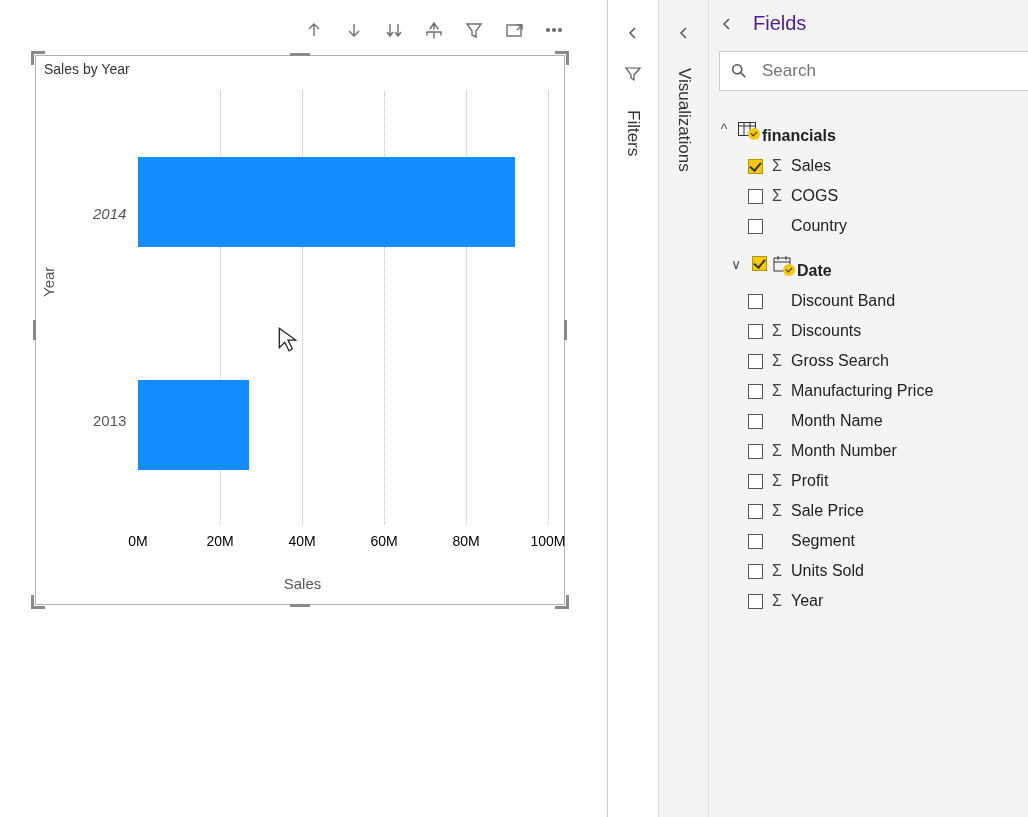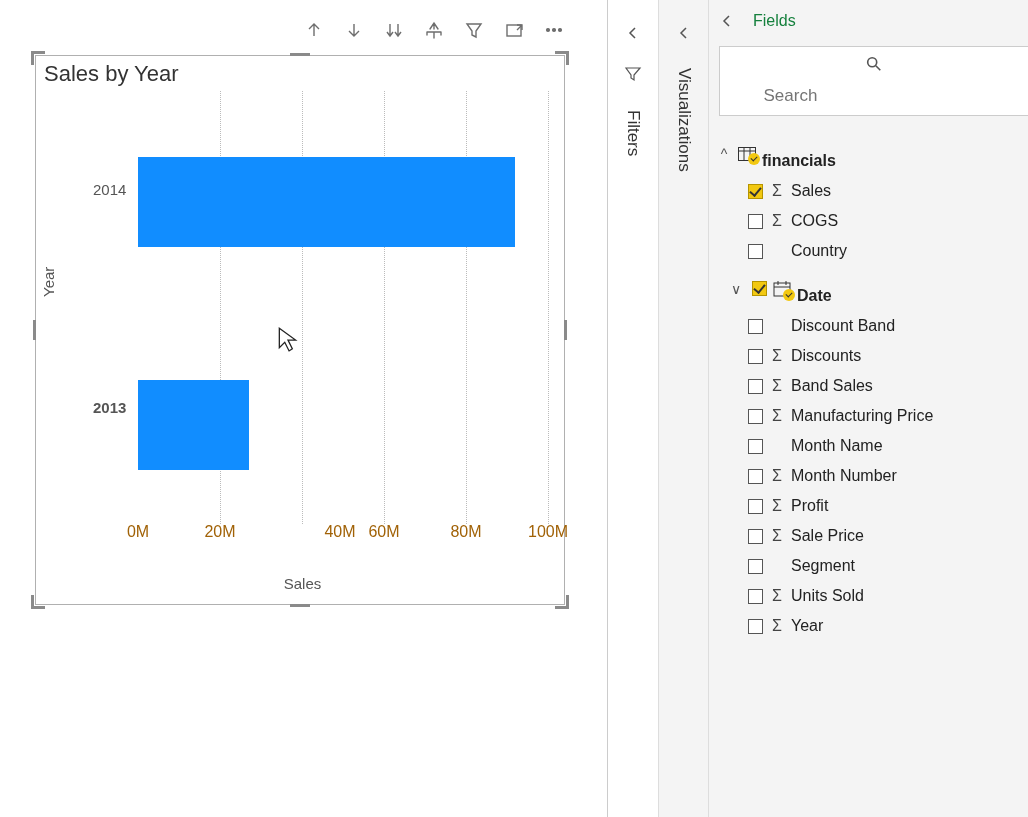--- a/index.html
+++ b/index.html
@@ -13,44 +13,44 @@
   .chart-container .corner::before, .chart-container .corner::after { content:""; position:absolute; background:#8a8a8a; }
   .corner.tl { top:-5px; left:-5px; } .corner.tr { top:-5px; right:-5px; } .corner.bl { bottom:-5px; left:-5px; } .corner.br { bottom:-5px; right:-5px; }
   .corner::before { width:14px; height:3px; } .corner::after { width:3px; height:14px; }
   .corner.tl::before, .corner.tl::after { top:0; left:0; } .corner.tr::before { top:0; right:0; } .corner.tr::after { top:0; right:0; }
   .corner.bl::before { bottom:0; left:0; } .corner.bl::after { bottom:0; left:0; } .corner.br::before { bottom:0; right:0; } .corner.br::after { bottom:0; right:0; }
   .midhandle { position:absolute; background:#8a8a8a; }
   .midhandle.top { top:-3px; left:50%; transform:translateX(-50%); width:20px; height:3px; }
   .midhandle.bottom { bottom:-3px; left:50%; transform:translateX(-50%); width:20px; height:3px; }
   .midhandle.left { left:-3px; top:50%; transform:translateY(-50%); height:20px; width:3px; }
   .midhandle.right { right:-3px; top:50%; transform:translateY(-50%); height:20px; width:3px; }
-  .chart-title { position:absolute; top:5px; left:8px; font-size:22px; color:#333; }
+  .chart-title { position:absolute; top:5px; left:8px; font-size:14px; color:#333; }
   .chart-body { position:absolute; top:35px; left:0; right:10px; bottom:10px; }
   .y-axis-label { position:absolute; left:4px; top:45%; transform: rotate(-90deg) translateX(20px); transform-origin:left top; font-size:15px; color:#555; }
   .x-axis-label { position:absolute; bottom:2px; left:50%; transform:translateX(-30%); font-size:15px; color:#555; }
   .plot-area { position:absolute; left:102px; top:0; right:0; bottom:45px; }
   .grid-line { position:absolute; top:0; bottom:25px; border-left:1px dotted #bbb; }
-  .x-tick { position:absolute; bottom:8px; font-size:16px; color:#a16207; transform:translateX(-50%); }
+  .x-tick { position:absolute; bottom:0; font-size:14px; color:#000000; transform:translateX(-50%); }
   .bar { position:absolute; left:0; height:90px; background:#118dff; }
   .bar-label { position:absolute; transform:translateY(-50%); left:-45px; font-size:15px; color:#555; }
   .cursor-arrow { position:absolute; left:277px; top:326px; pointer-events:none; }
   .cursor-arrow svg { width:22px; height:26px; }
 
   .divider { width:0; border-right:1px solid #ccc; }
 
   .panel-collapsed { width:50px; display:flex; flex-direction:column; align-items:center; padding-top:25px; gap:22px; background:#fff; }
   .panel-collapsed .collapse-arrow { width:16px; height:16px; stroke:#555; fill:none; stroke-width:1.5; }
   .panel-collapsed .vlabel { writing-mode:vertical-rl; font-size:17px; color:#333; margin-top:5px; }
   .panel-collapsed.visualizations { background:#f4f4f4; border-left:1px solid #ddd; }
 
   .fields-panel { width:320px; background:#f4f4f4; border-left:1px solid #ddd; padding:12px 0 0 0; display:flex; flex-direction:column; }
   .fields-header { display:flex; align-items:center; gap:18px; padding:0 10px 8px 10px; }
   .fields-header .collapse-arrow { width:16px; height:16px; stroke:#555; fill:none; stroke-width:1.5; }
-  .fields-header .title { font-size:16px; color:#15803d; }
-  .search-wrap { margin:8px 0 10px 10px; background:#fff; border:1px solid #ccc; border-right:none; display:flex; align-items:center; padding:8px 10px; gap:12px;flex-direction:column; }
+  .fields-header .title { font-size:20px; color:#4c1d95; }
+  .search-wrap { margin:8px 0 10px 10px; background:#fff; border:1px solid #ccc; border-right:none; display:flex; align-items:center; padding:8px 10px; gap:12px; }
   .search-wrap svg { width:18px; height:18px; stroke:#555; fill:none; stroke-width:1.8; }
   .search-wrap input { border:none; outline:none; font-size:17px; color:#555; background:transparent; flex:1; }
   .fields-list { overflow-y:auto; padding:5px 10px 10px 5px; }
   .tree-row { display:flex; align-items:center; gap:6px; padding:6px 4px; font-size:16px; color:#222; cursor:pointer; }
   .tree-row .caret { width:16px; text-align:center; color:#555; font-size:14px; }
   .tree-row .chk { width:15px; height:15px; border:1px solid #555; flex:0 0 15px; position:relative; background:#fff; }
   .tree-row .chk.checked { background:#f2c811; border-color:#b59400; }
   .tree-row .chk.checked::after { content:""; position:absolute; left:3px; top:0px; width:5px; height:9px; border-right:2px solid #333; border-bottom:2px solid #333; transform:rotate(40deg); }
   .tree-row .sigma { font-family: "Segoe UI Symbol", sans-serif; color:#444; width:16px; text-align:center; }
   .table-icon { position:relative; width:18px; height:14px; display:inline-block; }
@@ -112,31 +112,31 @@
       <div class="chart-title">Sales by Year</div>
 
       <div class="chart-body">
         <div class="y-axis-label">Year</div>
         <div class="x-axis-label">Sales</div>
         <div class="plot-area" id="plot-area">
             <div class="x-tick" style="left: 0px;">0M</div>
             <div class="grid-line" style="left: 82px;"></div>
             <div class="x-tick" style="left: 82px;">20M</div>
             <div class="grid-line" style="left: 164px;"></div>
-            <div class="x-tick" style="left: 164px; margin-left: 38px;">40M</div>
+            <div class="x-tick" style="left: 164px;">40M</div>
             <div class="grid-line" style="left: 246px;"></div>
             <div class="x-tick" style="left: 246px; text-align: right;">60M</div>
             <div class="grid-line" style="left: 328px;"></div>
             <div class="x-tick" style="left: 328px;">80M</div>
             <div class="grid-line" style="left: 410px;"></div>
             <div class="x-tick" style="left: 410px;">100M</div>
             <div class="bar" style="top: 66.25px; width: 377.2px;"></div>
-            <div class="bar-label" style="top: 98px;">2014</div>
+            <div class="bar-label" style="top: 122px; font-style: italic;">2014</div>
             <div class="bar" style="top: 288.75px; width: 110.7px;"></div>
-            <div class="bar-label" style="top: 316px; font-weight: bold;">2013</div>
+            <div class="bar-label" style="top: 329px;">2013</div>
           </div>
       </div>
     </div>
 
     <div class="cursor-arrow">
       <svg viewBox="0 0 20 24">
           <path d="M2 2 L2 20 L7 15 L11 23 L14 21 L10 13 L17 13 Z" fill="#fff" stroke="#222" stroke-width="1.2"></path>
         </svg>
     </div>
   </div>
@@ -217,21 +217,21 @@
           <span class="">Discount Band</span>
         </div>
         <div class="tree-row field-row indent-1">
           <span class="chk"></span>
           <span class="sigma">Σ</span>
           <span class="">Discounts</span>
         </div>
         <div class="tree-row field-row indent-1">
           <span class="chk"></span>
           <span class="sigma">Σ</span>
-          <span class="">Band Sales</span>
+          <span class="">Gross Search</span>
         </div>
         <div class="tree-row field-row indent-1">
           <span class="chk"></span>
           <span class="sigma">Σ</span>
           <span class="">Manufacturing Price</span>
         </div>
         <div class="tree-row field-row indent-1">
           <span class="chk"></span>
           <span class="sigma"></span>
           <span class="">Month Name</span>

